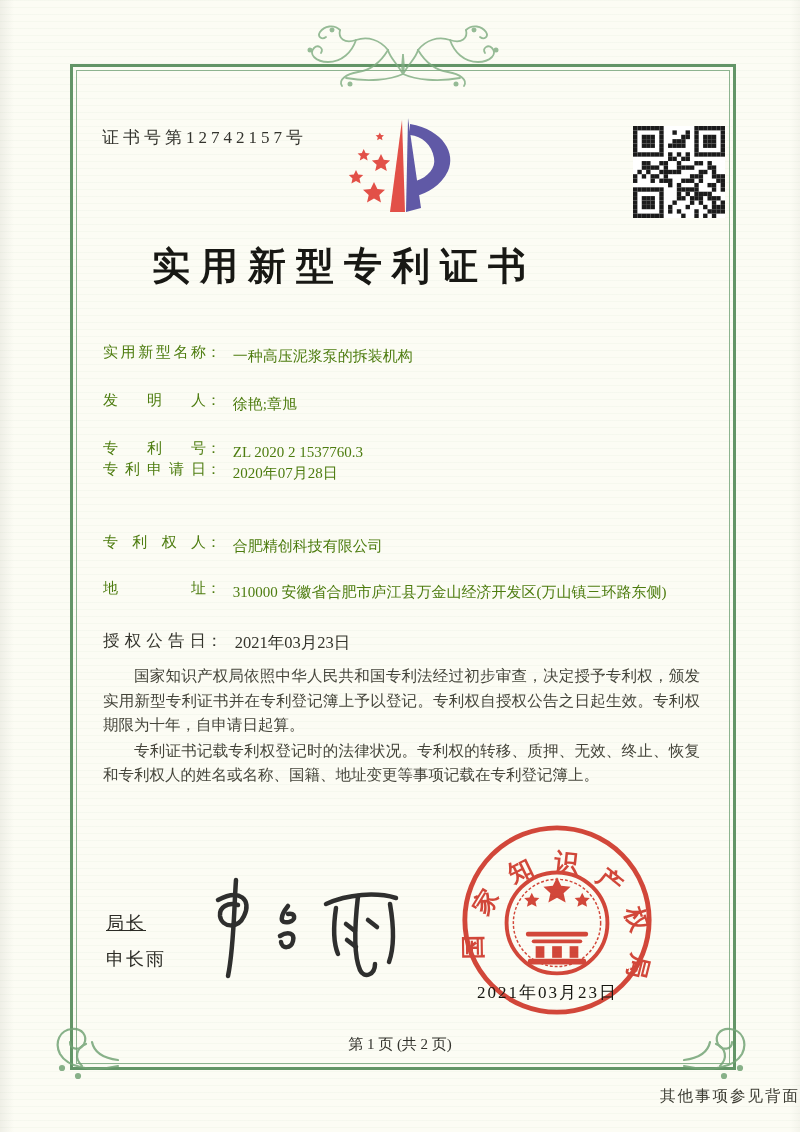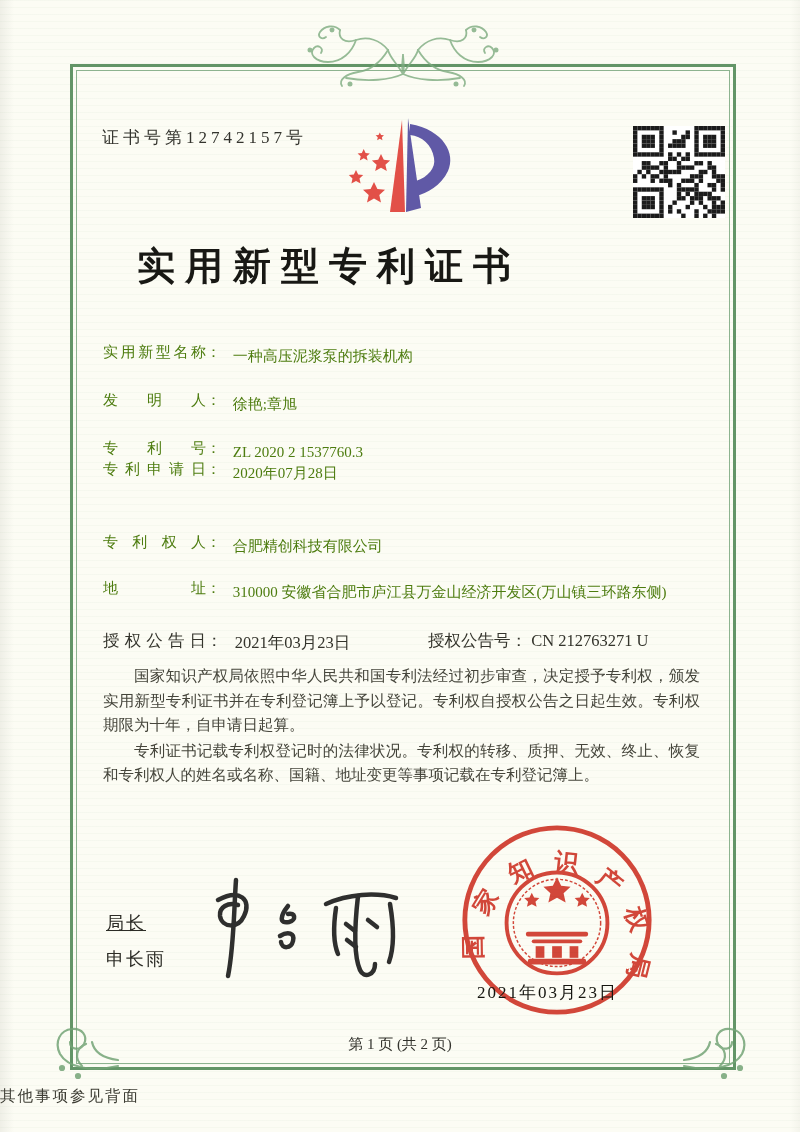--- a/index.html
+++ b/index.html
@@ -22,21 +22,21 @@
   .frame::after{
     content:"";position:absolute;inset:3px;border:1px solid #8db38f;
   }
   .cert-no{
     position:absolute;left:102px;top:126px;font-size:17px;color:#33332d;
     letter-spacing:4px;
   }
   .logo{position:absolute;left:328px;top:110px;}
   .qr{position:absolute;left:633px;top:126px;}
   .title{
-    position:absolute;left:1px;top:241px;width:656px;text-align:center;
+    position:absolute;left:16px;top:241px;width:656px;text-align:center;
     font-size:38px;font-weight:bold;color:#181814;letter-spacing:10px;
   }
   .field-row{position:absolute;left:103px;width:600px;font-size:15px;color:#4d7c0f;}
   .flabel{
     display:inline-block;width:103px;text-align:justify;text-align-last:justify;
     vertical-align:top;
   }
   .fcolon{display:inline-block;vertical-align:top;}
   .fvalue{
     display:inline-block;vertical-align:top;margin-left:8px;max-width:480px;
@@ -55,21 +55,21 @@
   .seal{position:absolute;left:460px;top:823px;opacity:.92;mix-blend-mode:multiply;}
   .seal-date{
     position:absolute;left:477px;top:981px;font-size:17px;color:#15150f;
     letter-spacing:2px;z-index:5;
   }
   .footer-page{
     position:absolute;left:0;top:1035px;width:800px;text-align:center;
     font-size:15px;color:#33332d;font-family:Liberation Serif, serif;
   }
   .back-note{
-    position:absolute;left:0;top:1086px;width:800px;text-align:left;
+    position:absolute;left:0;top:1086px;width:800px;text-align:right;
     font-size:15.5px;color:#3c3c33;letter-spacing:2px;
   }
   .ornament-top{position:absolute;left:298px;top:20px;}
   .flourish-left{position:absolute;left:48px;top:1020px;}
   .flourish-right{position:absolute;left:682px;top:1020px;transform:scaleX(-1);}
 </style>
 </head>
 <body>
 
 <div class="paper-texture"></div>
@@ -376,24 +376,20 @@
   <span class="fvalue">合肥精创科技有限公司</span>
 </div>
 <div class="field-row" style="top:579px">
   <span class="flabel">地址</span><span class="fcolon">：</span>
   <span class="fvalue">310000 安徽省合肥市庐江县万金山经济开发区(万山镇三环路东侧)</span>
 </div>
 
 <div class="grant-row">
   <span class="flabel">授权公告日</span><span class="fcolon">：</span>
   <span class="fvalue">2021年03月23日</span>
-  <span class="grant-no-group">
-    <span>授权公告号</span><span>：</span>
-    <span>CN 212763271 U</span>
-  </span>
 </div>
 
 <div class="paras">
   <p>国家知识产权局依照中华人民共和国专利法经过初步审查，决定授予专利权，颁发实用新型专利证书并在专利登记簿上予以登记。专利权自授权公告之日起生效。专利权期限为十年，自申请日起算。</p>
   <p>专利证书记载专利权登记时的法律状况。专利权的转移、质押、无效、终止、恢复和专利权人的姓名或名称、国籍、地址变更等事项记载在专利登记簿上。</p>
 </div>
 
 <div class="signer-title">局长</div>
 <div class="signer-name">申长雨</div>
 <svg class="signature" width="215" height="115" viewBox="0 0 215 115">

